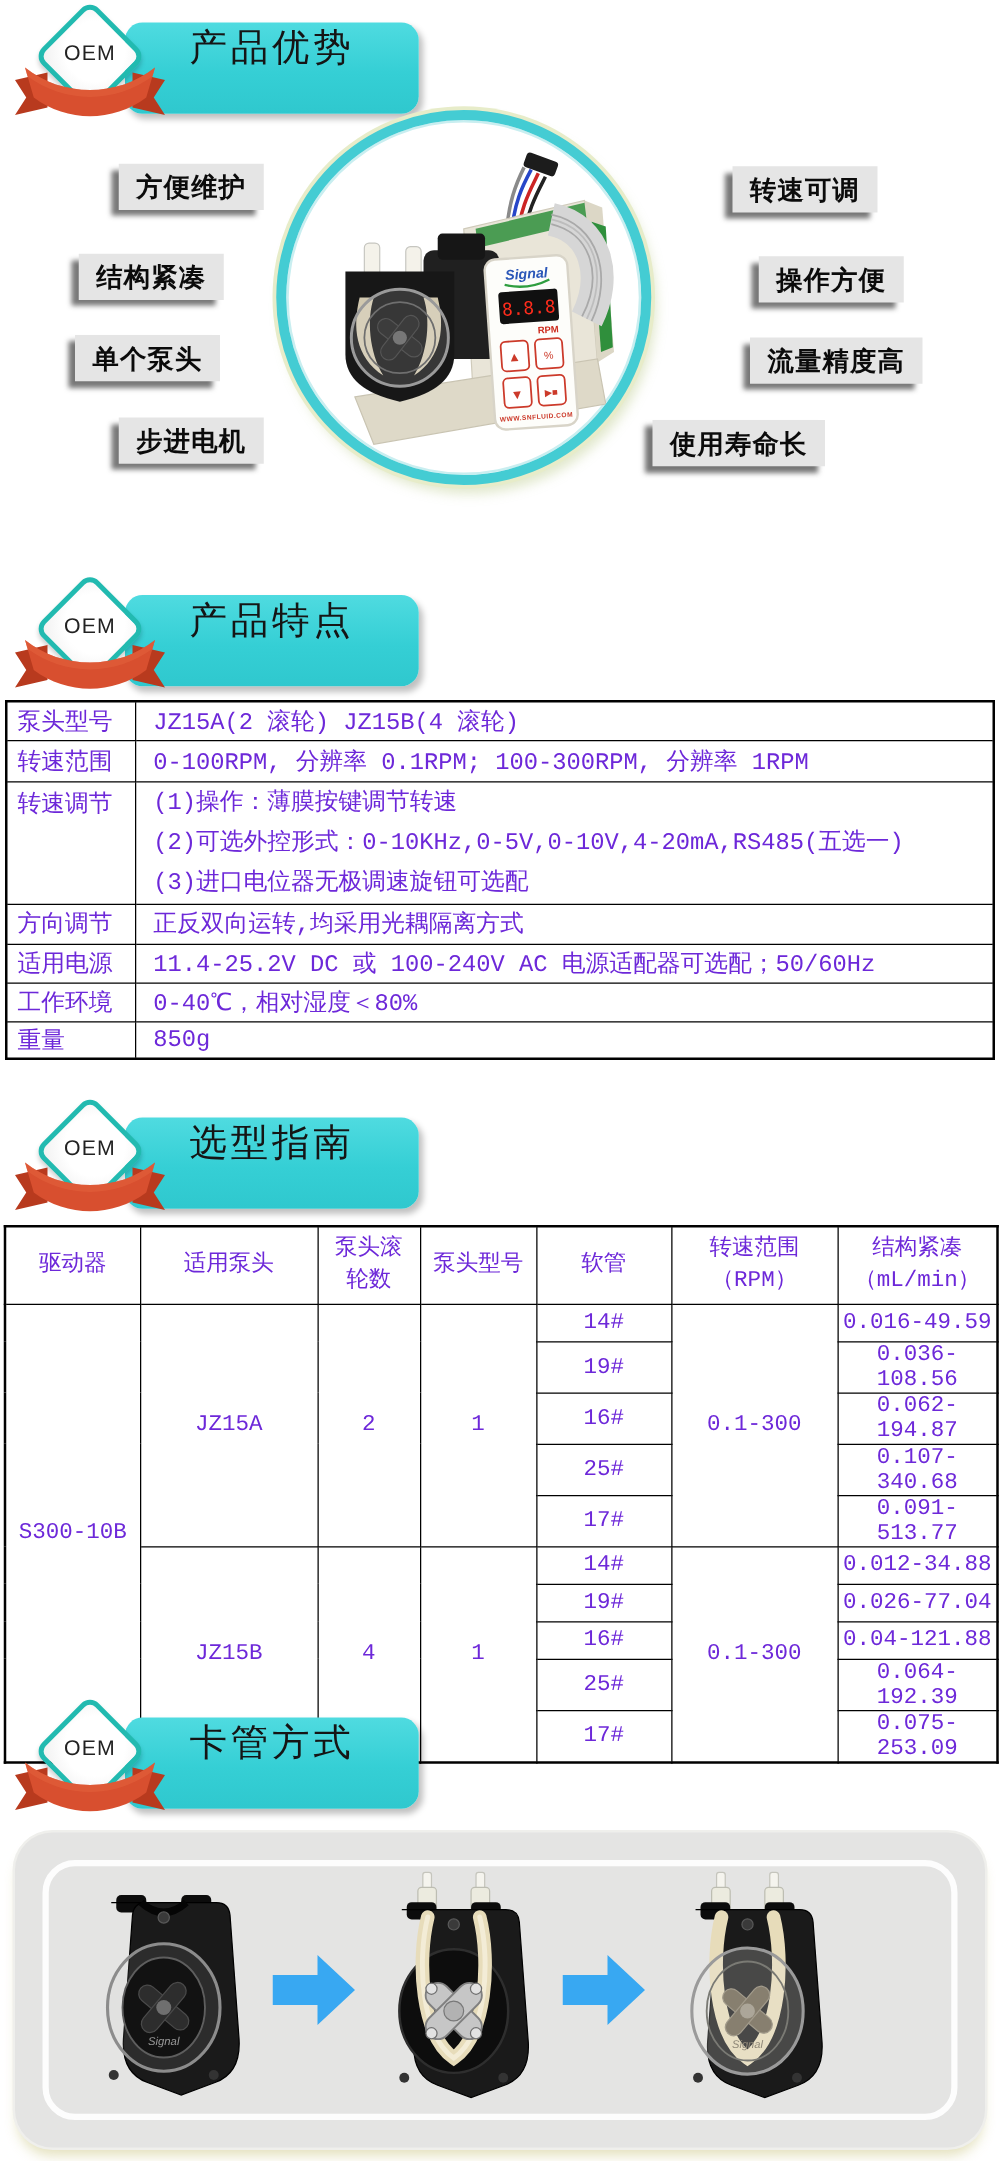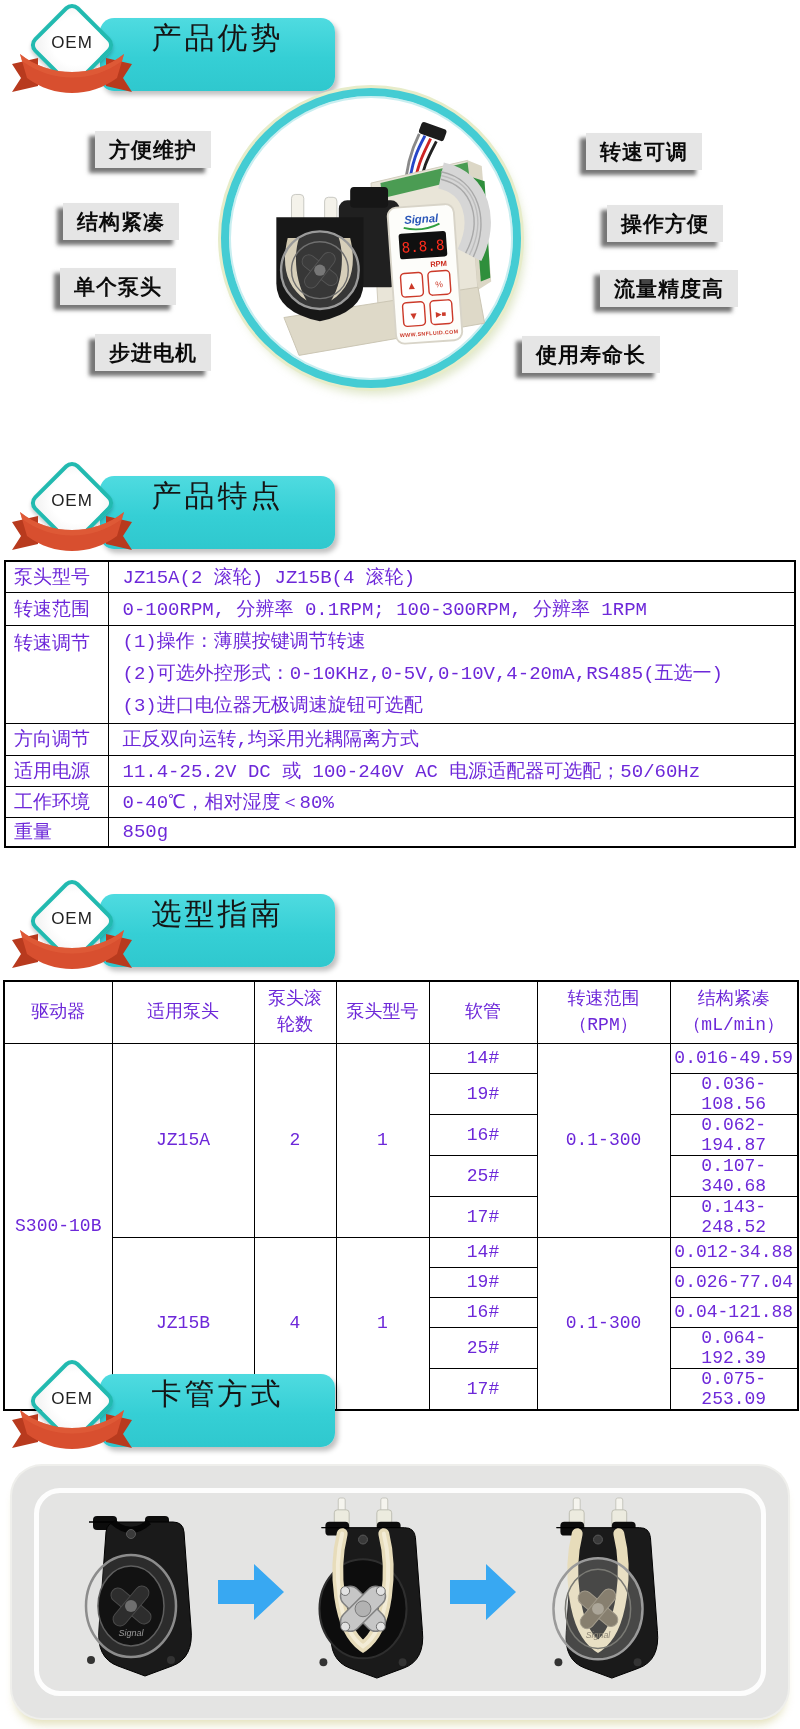--- a/index.html
+++ b/index.html
@@ -268,21 +268,21 @@
       <tr>
           <td>16#</td>
           <td>0.062-194.87</td>
         </tr>
       <tr>
           <td>25#</td>
           <td>0.107-340.68</td>
         </tr>
       <tr>
           <td>17#</td>
-          <td>0.143-248.52</td>
+          <td>0.091-513.77</td>
         </tr>
       <tr>
         <td rowspan="5">JZ15B</td>
         <td rowspan="5">4</td>
         <td rowspan="5">1</td>
         <td>14#</td>
         <td rowspan="5">0.1-300</td>
         <td>0.012-34.88</td>
       </tr>
       <tr>

